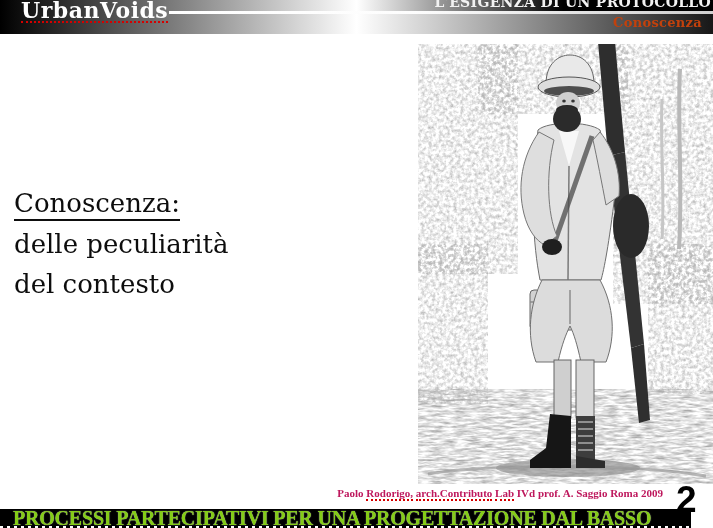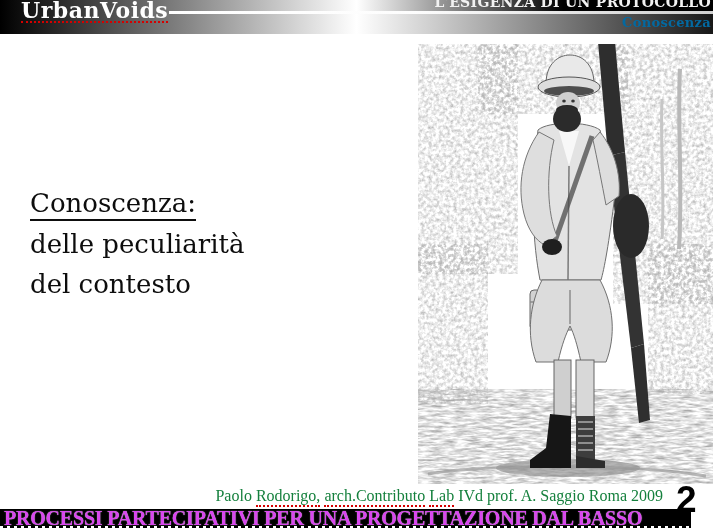--- a/index.html
+++ b/index.html
@@ -19,50 +19,50 @@
   #logo{
     position:absolute;top:1px;left:21px;color:#fff;font-size:22px;font-weight:bold;
     letter-spacing:.5px;line-height:19px;display:inline-block;
     border-bottom:2px dotted #d40000;padding-bottom:1px;white-space:nowrap;
   }
   #top-title{
     position:absolute;top:-6px;right:2px;color:#f2f2f2;font-size:14px;font-weight:bold;
     letter-spacing:.3px;white-space:nowrap;
   }
   #section-title{
-    position:absolute;top:15px;right:2px;color:#0369a1;font-size:13px;font-weight:bold;
+    position:absolute;top:15px;right:11px;color:#c2410c;font-size:13px;font-weight:bold;
     letter-spacing:.3px;white-space:nowrap;
   }
 
   
   #bullets{position:absolute;left:14px;top:184px;color:#0d0d0d;}
-  #bullets .line{height:40px;display:flex;align-items:center;font-size:26px;margin-left:16px;}
+  #bullets .line{height:40px;display:flex;align-items:center;font-size:26px;}
   #bullets .underlined{border-bottom:2.5px solid #0e0e0e;padding-bottom:1px;}
 
   
   #photo{position:absolute;left:418px;top:44px;width:295px;height:440px;background:#fff;}
 
   
   #caption{
     position:absolute;top:487px;right:50px;font-family:"Liberation Serif",serif;
-    font-size:16px;color:#15803d;white-space:nowrap;
+    font-size:11px;color:#be185d;white-space:nowrap;font-weight:bold;
   }
   #caption .squiggle{display:inline-block;border-bottom:2px dotted #d40000;padding-bottom:0;}
   #page-number{
     position:absolute;left:676px;top:481px;font-family:"Liberation Sans",sans-serif;
     font-weight:bold;font-size:37px;line-height:37px;color:#000;
   }
   #banner{
     position:absolute;left:0;top:509px;width:691px;height:19px;background:#000;
     overflow:hidden;
   }
   #banner .banner-text{
-    display:block;color:#d946ef;font-family:"Liberation Serif",serif;font-weight:bold;
+    display:block;color:#84cc16;font-family:"Liberation Serif",serif;font-weight:bold;
     font-size:20px;line-height:18px;letter-spacing:-0.2px;white-space:nowrap;
-    padding-left:4px;text-shadow:0 0 1px #dcdcdc;
+    padding-left:13px;text-shadow:0 0 1px #dcdcdc;
   }
   #banner .banner-dots{
     position:absolute;bottom:0;left:0;right:0;height:2px;
     background:repeating-linear-gradient(90deg,#fff 0 3px,transparent 3px 7px);
   }
 </style>
 </head>
 <body>
 
 <div id="slide">

